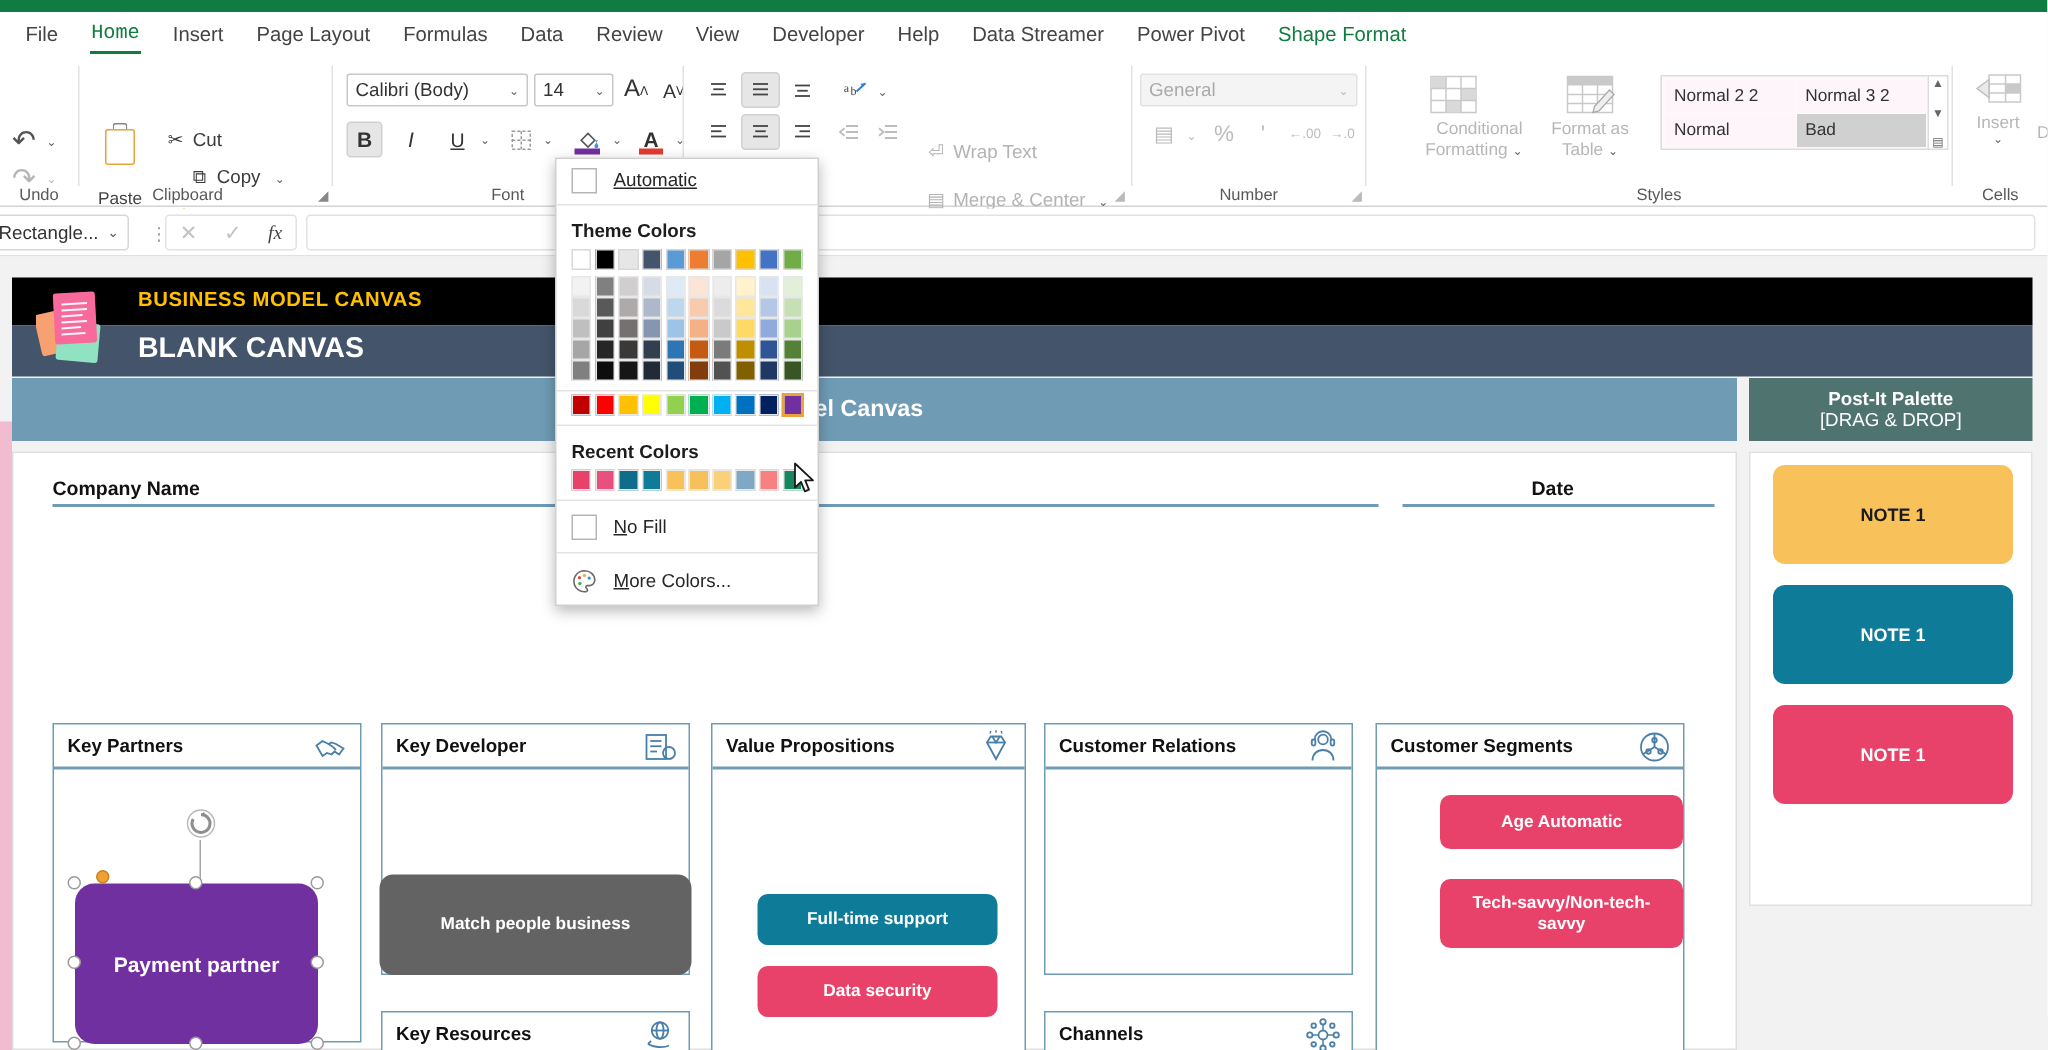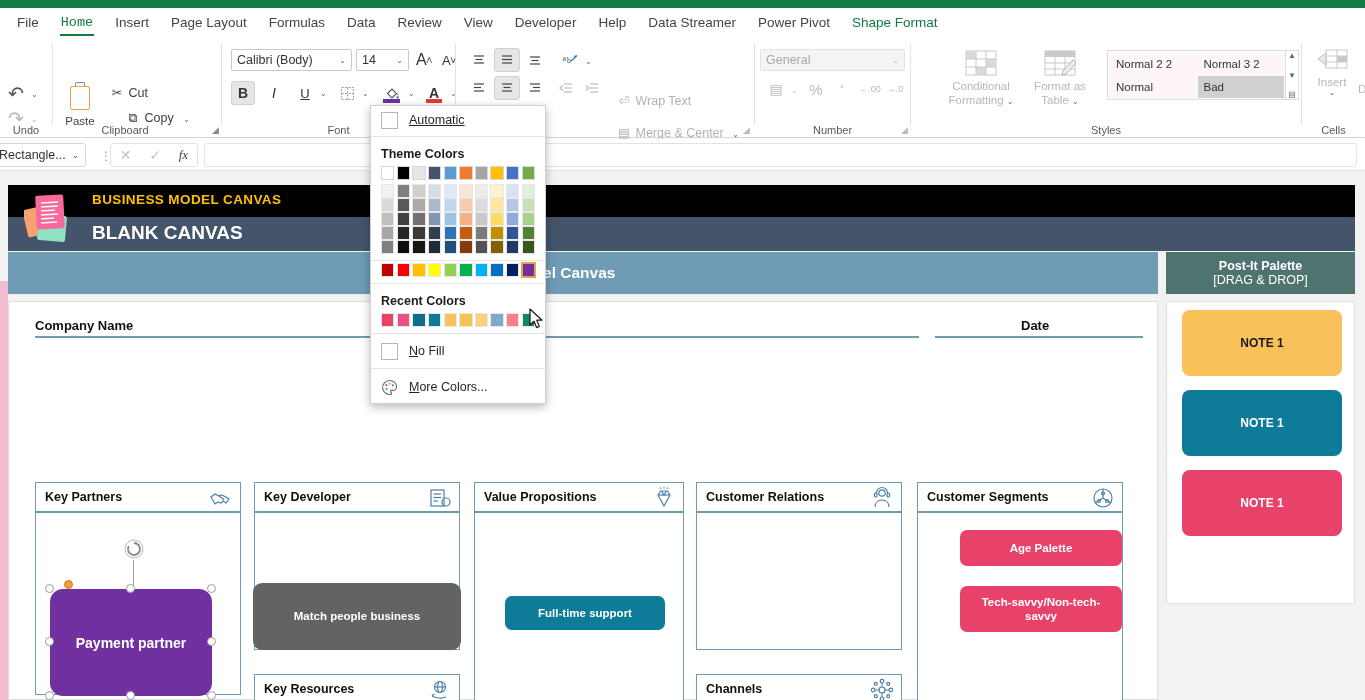--- a/index.html
+++ b/index.html
@@ -31,21 +31,21 @@
 
   
   .undo-btn { position:absolute; font-size:19px; color:#555; }
   .caret { font-size:8px; color:#666; }
 
   
   .paste-wrap { position:absolute; left:60px; top:44px; width:44px; text-align:center; }
   .paste-ico { width:26px; height:30px; margin:0 auto; position:relative; }
   .paste-ico .board { position:absolute; left:3px; top:4px; width:20px; height:24px; border:1.6px solid #e8a33d; background:#fff; border-radius:2px; }
   .paste-ico .clip { position:absolute; left:8px; top:0px; width:10px; height:6px; border:1.6px solid #888; border-bottom:none; border-radius:2px 2px 0 0; background:#fff;}
-  .paste-lbl { font-size:11.5px; color:#444; margin-top:3px; }
+  .paste-lbl { font-size:11.5px; color:#444; margin-top:15px; }
 
   .clipitem { position:absolute; font-size:12.5px; color:#3c3c3c; white-space:nowrap; }
   .clipitem .ic { display:inline-block; width:16px; text-align:center; }
 
   
   .fbox { position:absolute; background:#fff; border:1px solid #c8c8c8; border-radius:2px; display:flex; align-items:center; }
   .fbox .txt { font-size:12.5px; color:#333; padding-left:5px; flex:1; white-space:nowrap; overflow:hidden; }
   .fbox .cv { font-size:8px; color:#666; padding:0 5px; }
   .ribbtn { position:absolute; display:flex; align-items:center; justify-content:center; border-radius:3px; color:#333; }
   .ribbtn.on { background:#e6e6e6; border:1px solid #d0d0d0; }
@@ -376,21 +376,21 @@
       </div>
       <div class="ribbtn" style="left:128px; top:40px; width:24px; height:22px; color:#bbb; font-size:9px;">
         <span>→.0</span>
       </div>
       <div class="glabel">Number</div>
       <div class="dlg" style="right:2px; color:#bbb;">◢</div>
     </div>
     <div class="gsep" style="left:910px;"></div>
 
     <div class="rgroup" style="left:911px; width:390px;">
-      <div style="position:absolute; left:24px; top:45px; width:92px; text-align:center; font-size:11.5px; color:#b7b7b7; line-height:14px;">
+      <div style="position:absolute; left:12px; top:45px; width:92px; text-align:right; font-size:11.5px; color:#b7b7b7; line-height:14px;">
         <svg width="34" height="28" viewBox="0 0 34 28" style="display:block;margin:-34px auto 2px auto;">
           <rect x="2" y="2" width="30" height="24" fill="#fff" stroke="#c9c9c9"></rect>
           <rect x="2" y="2" width="10" height="8" fill="#d9d9d9"></rect>
             <rect x="22" y="10" width="10" height="8" fill="#d9d9d9"></rect>
           <rect x="12" y="18" width="10" height="8" fill="#d9d9d9"></rect>
           <g stroke="#c9c9c9">
               <line x1="12" y1="2" x2="12" y2="26"></line>
               <line x1="22" y1="2" x2="22" y2="26"></line>
               <line x1="2" y1="10" x2="32" y2="10"></line>
               <line x1="2" y1="18" x2="32" y2="18"></line>
@@ -620,23 +620,26 @@
             <circle cx="12" cy="7.5" r="1.5"></circle>
               <circle cx="8" cy="15" r="1.5"></circle>
               <circle cx="16" cy="15" r="1.5"></circle>
           </svg>
         </div>
       </div>
 
       <div class="note" style="left:496px; top:294px; width:160px; height:34px; background:#0e7c99; color:#ffffff;">
         <span>Full-time support</span>
       </div>
+      <div class="note" style="left:496px; top:342px; width:160px; height:34px; background:#e8426a; color:#ffffff;">
+        <span>Data security</span>
+      </div>
 
       <div class="note" style="left:951px; top:228px; width:162px; height:36px; background:#e8426a; color:#ffffff;">
-        <span>Age Palette</span>
+        <span>Age Automatic</span>
       </div>
       <div class="note" style="left:951px; top:284px; width:162px; height:46px; background:#e8426a; color:#ffffff;">
         <span>Tech-savvy/Non-tech-savvy</span>
       </div>
     </div>
 
     <div class="gray-shape">
       <span>Match people business</span>
     </div>
 

